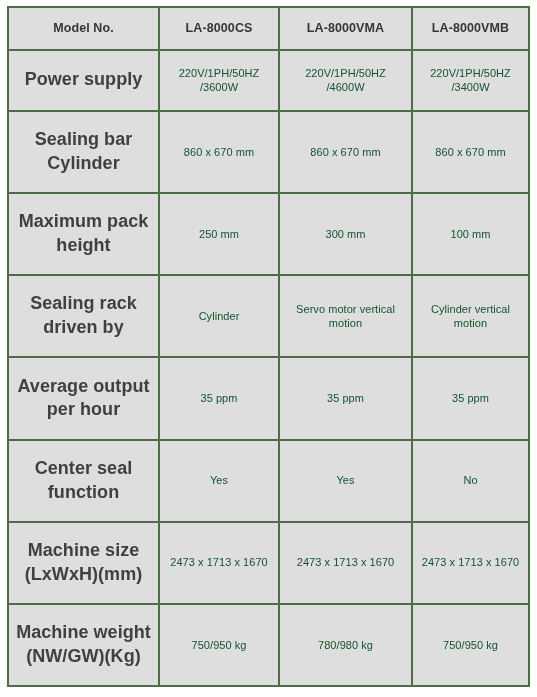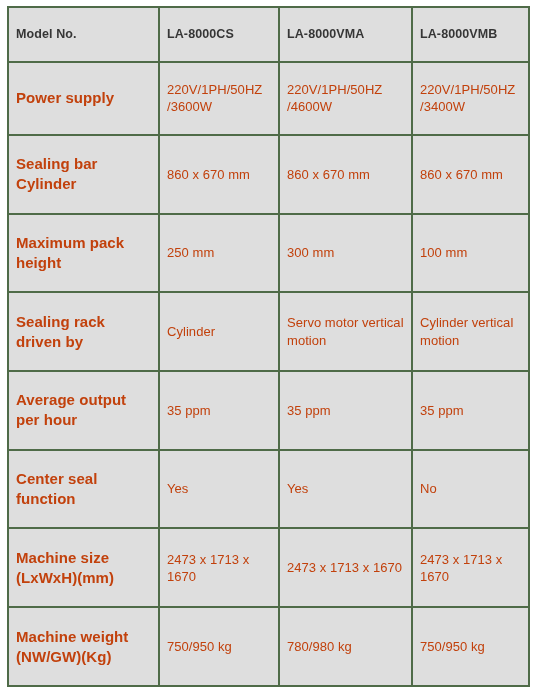--- a/index.html
+++ b/index.html
@@ -28,23 +28,23 @@
     height: 100%;
     border-collapse: collapse;
     table-layout: fixed;
     background: #dedede;
   }
 
   table#spec-table td,
   table#spec-table th {
     border: 2px solid #4f6b48;
     background: #dedede;
-    text-align: left;
+    text-align: center;
     vertical-align: middle;
-    padding: 18px 7px;
+    padding: 12px 7px;
     line-height: 1.33;
     word-wrap: break-word;
   }
 
   
   col.c-label { width: 151px; }
   col.c-data1 { width: 120px; }
   col.c-data2 { width: 133px; }
   col.c-data3 { width: 117px; }
 
@@ -53,31 +53,31 @@
     font-size: 12.5px;
     font-weight: bold;
     color: #363636;
     letter-spacing: 0.1px;
     padding-top: 9px;
     padding-bottom: 9px;
   }
 
   
   td.row-label {
-    font-size: 15px;
+    font-size: 18px;
     font-weight: bold;
-    color: #c2410c;
+    color: #404040;
     letter-spacing: 0.05px;
   }
 
   
   td.data-cell {
-    font-size: 13px;
+    font-size: 11px;
     font-weight: normal;
-    color: #c2410c;
+    color: #14532d;
     letter-spacing: 0.05px;
   }
 </style>
 </head>
 <body>
 
 <div id="spec-table-wrap">
   <table id="spec-table">
     <colgroup>
       <col class="c-label">

